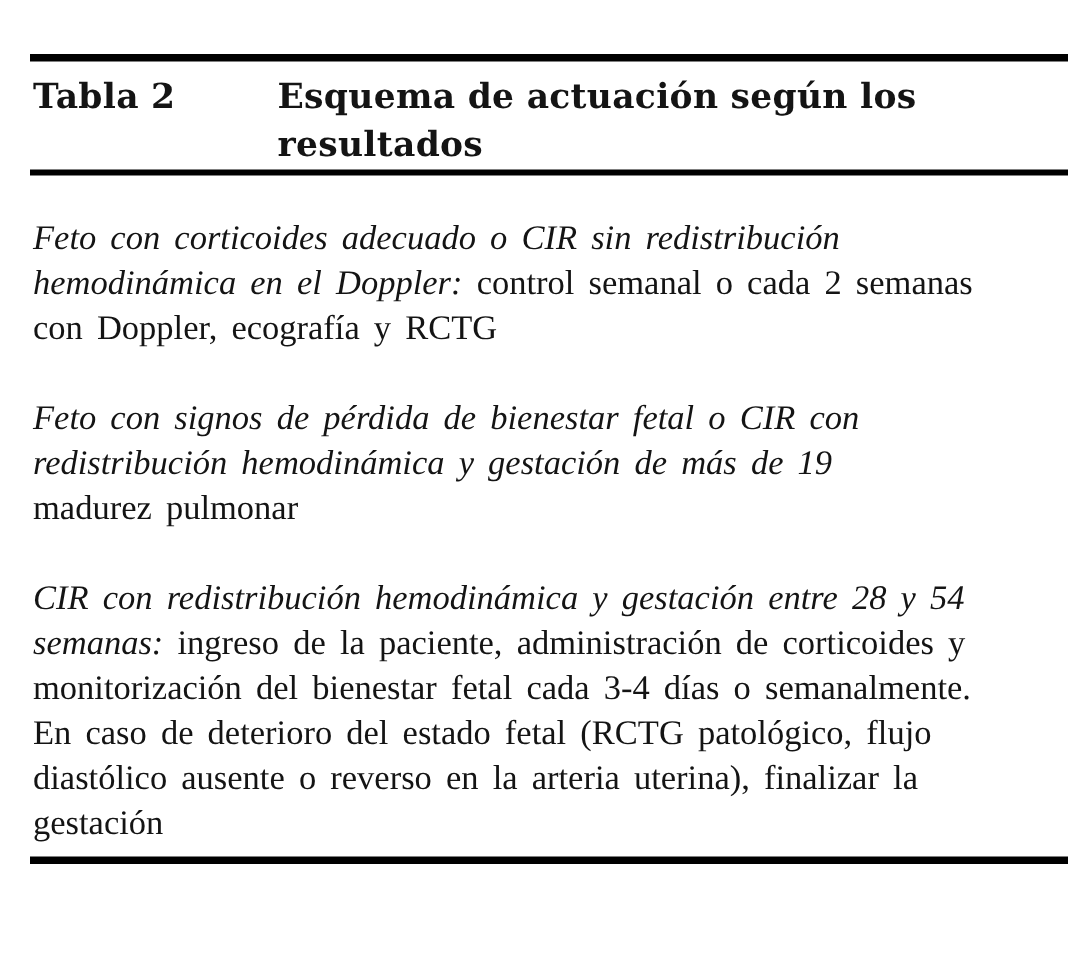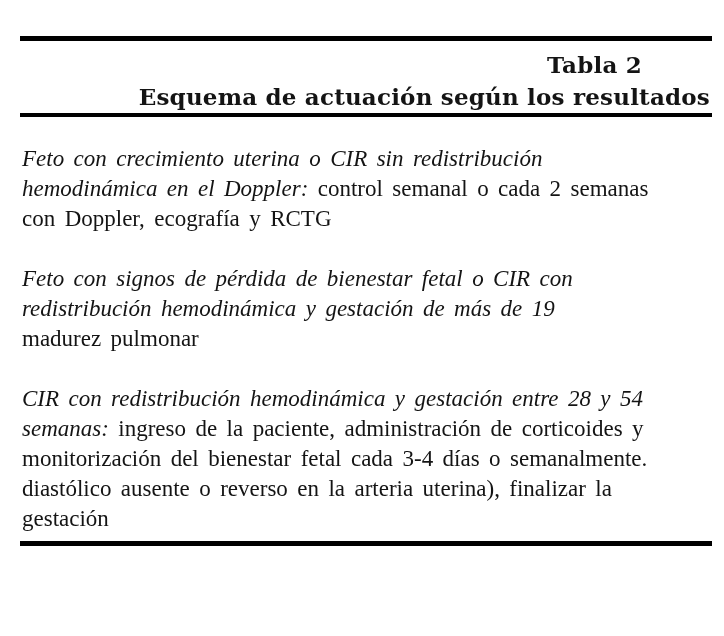--- a/index.html
+++ b/index.html
@@ -17,29 +17,28 @@
   }
   .inner {
     margin: 36px 12px 0 20px; 
   }
   .rule { background: #000; }
   .rule-top { height: 5px; }
   .rule-mid { height: 4px; }
   .rule-bottom { height: 5px; }
   .thead {
     display: flex;
-    align-items: flex-end;
+    align-items: flex-start;
     padding: 8px 2px 0 2px;
     height: 64px;
     font-family: "DejaVu Serif", serif;
     font-weight: bold;
     font-size: 23px;
     line-height: 32px;
     letter-spacing: 0.2px;
-    flex-direction: column;
   }
   .table-label {
     width: 163px;
     flex-shrink: 0;
   }
   .table-title { }
   .tbody {
     padding: 27px 0 7px 2px;
     font-size: 23px;
     line-height: 30px;
@@ -63,33 +62,34 @@
       <div class="table-label">Tabla 2</div>
       <div class="table-title">
         <div>Esquema de actuación según los resultados</div>
       </div>
     </div>
 
     <div class="rule rule-mid"></div>
 
     <div class="tbody">
         <div class="para">
-          <div class="line"><span class="it">Feto con crecimiento uterina o CIR sin redistribución</span></div>
+          <div class="line"><span class="it">Feto con corticoides adecuado o CIR sin redistribución</span></div>
           <div class="line"><span class="it">hemodinámica en el Doppler:</span><span class="rm"> control semanal o cada 2 semanas</span></div>
           <div class="line"><span class="rm">con Doppler, ecografía y RCTG</span></div>
         </div>
         <div class="para">
           <div class="line"><span class="it">Feto con signos de pérdida de bienestar fetal o CIR con</span></div>
           <div class="line"><span class="it">redistribución hemodinámica y gestación de más de 19</span></div>
           <div class="line"><span class="rm">madurez pulmonar</span></div>
         </div>
         <div class="para">
           <div class="line"><span class="it">CIR con redistribución hemodinámica y gestación entre 28 y 54</span></div>
           <div class="line"><span class="it">semanas:</span><span class="rm"> ingreso de la paciente, administración de corticoides y</span></div>
           <div class="line"><span class="rm">monitorización del bienestar fetal cada 3-4 días o semanalmente.</span></div>
+          <div class="line"><span class="rm">En caso de deterioro del estado fetal (RCTG patológico, flujo</span></div>
           <div class="line"><span class="rm">diastólico ausente o reverso en la arteria uterina), finalizar la</span></div>
           <div class="line"><span class="rm">gestación</span></div>
         </div>
       </div>
 
     <div class="rule rule-bottom"></div>
 
   </div>
 </div>
 

